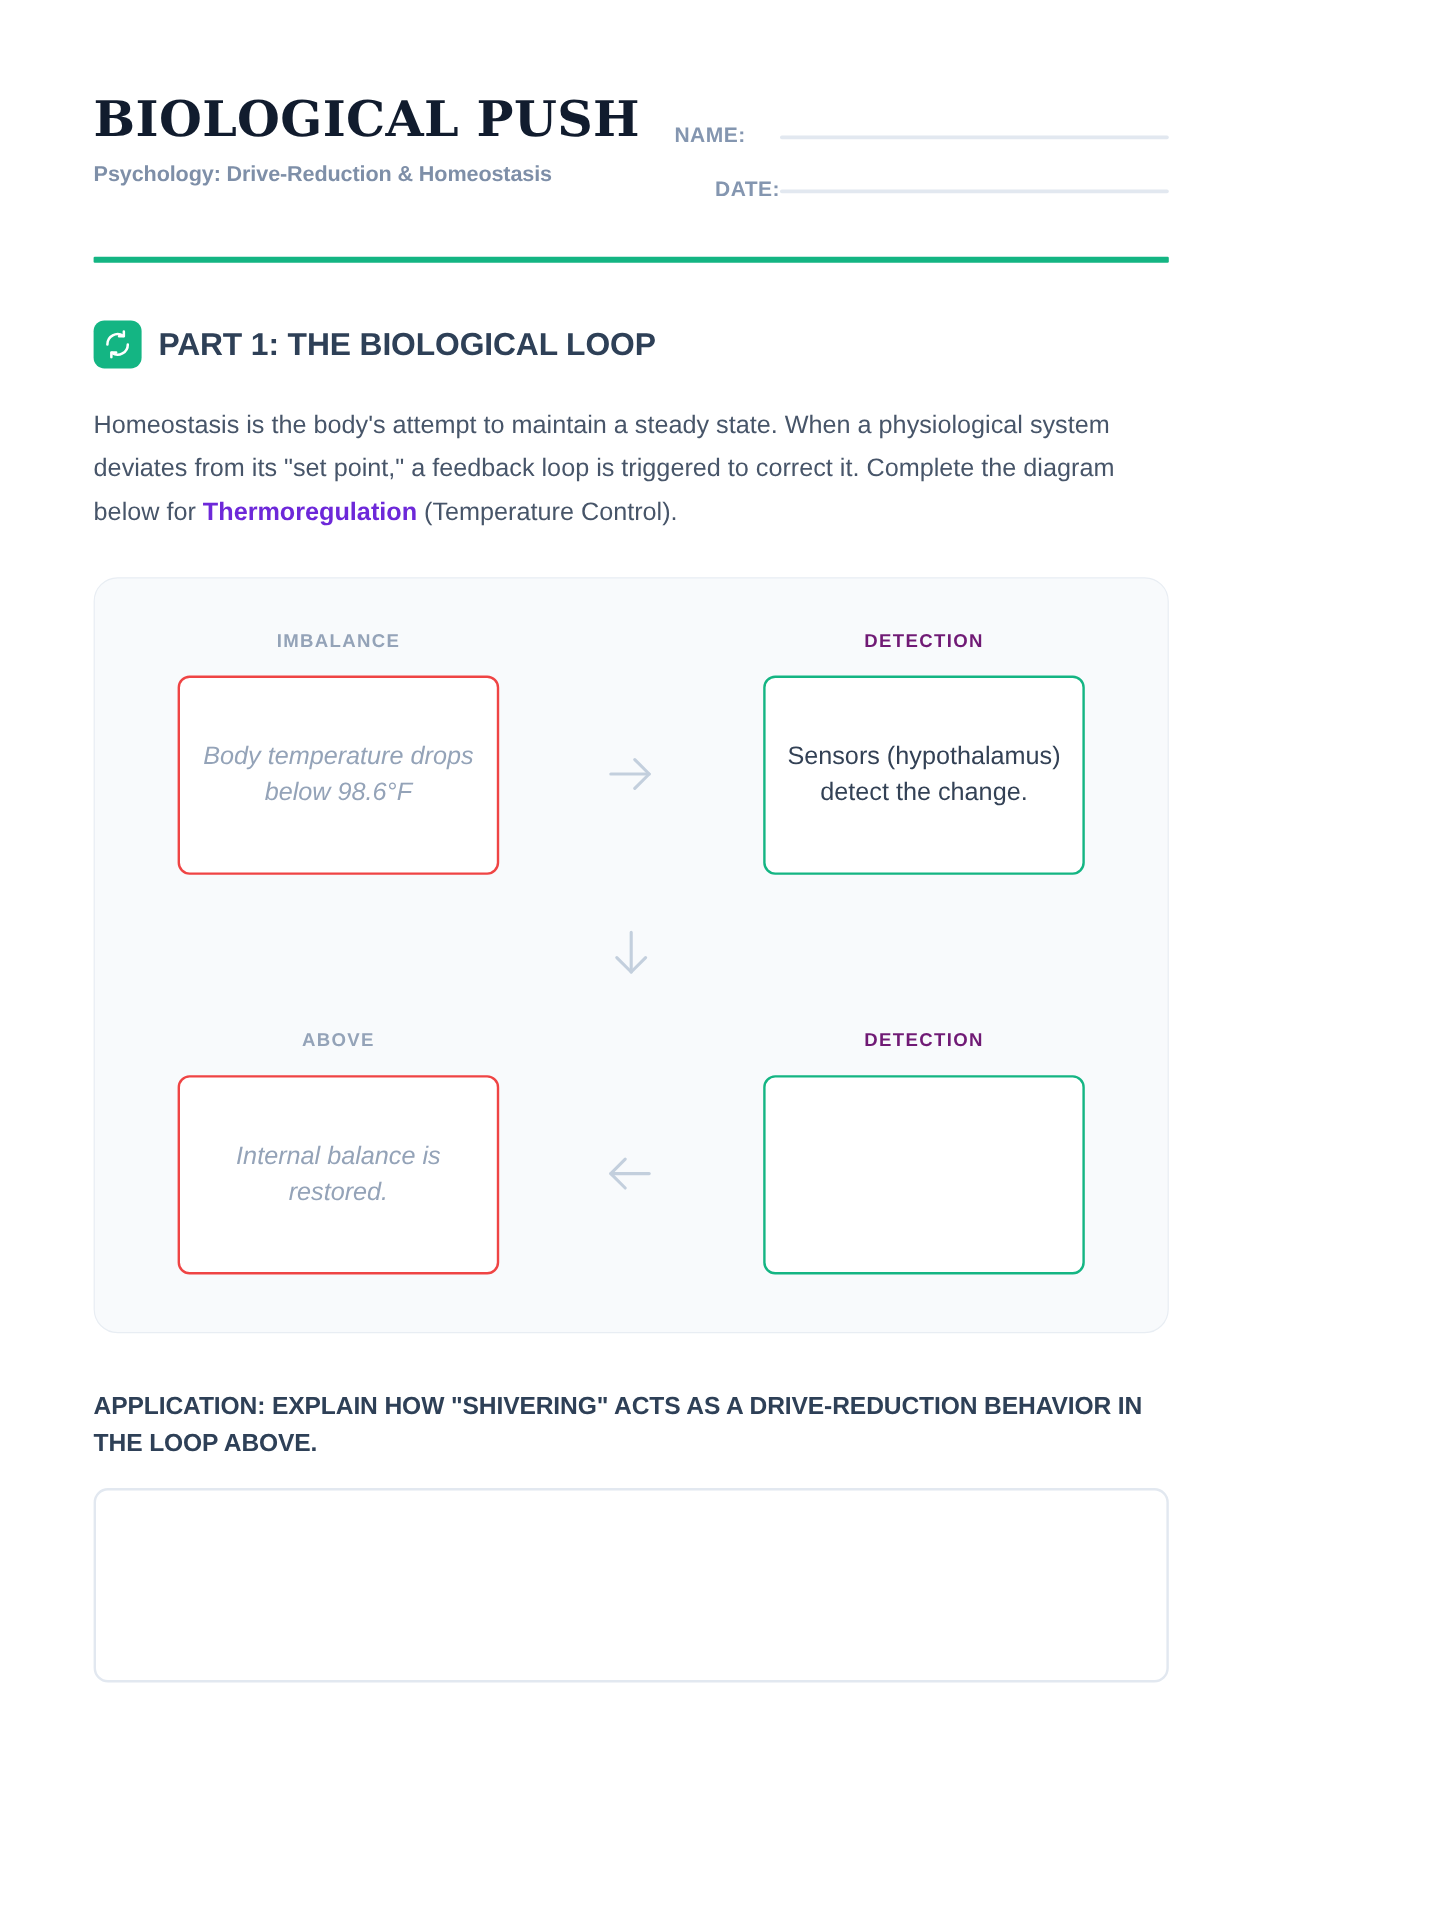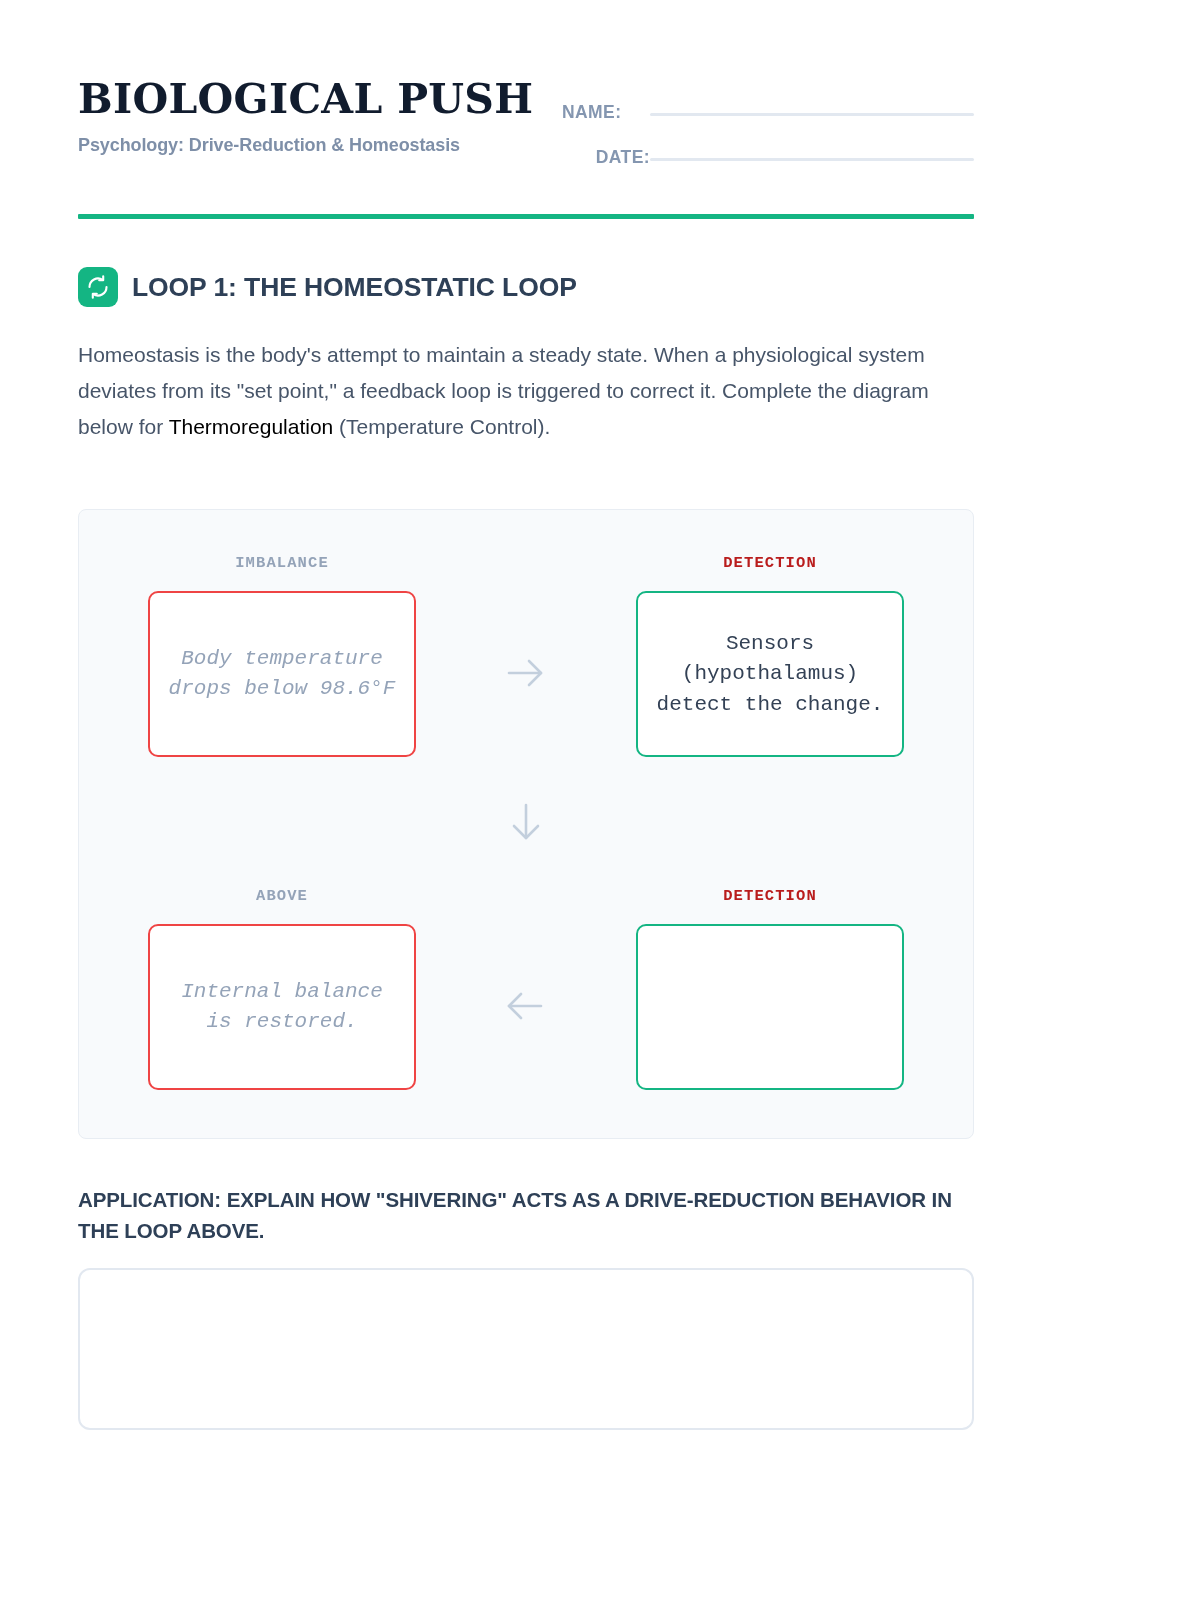--- a/index.html
+++ b/index.html
@@ -113,49 +113,48 @@
   }
 
   
   .intro {
     margin-top: 30px;
     font-size: 21px;
     line-height: 1.72;
     color: #475569;
     max-width: 1020px;
   }
-  .intro b { font-weight: 400; color: #000000; }
+  .intro b { font-weight: 700; color: #6d28d9; }
 
   
   .diagram-panel {
-    margin-top: 64px;
+    margin-top: 36px;
     background: #f8fafc;
     border: 1px solid #e8edf3;
-    border-radius: 8px;
+    border-radius: 20px;
     padding: 44px 52px 48px 52px;
-    font-family: Liberation Mono, monospace;
   }
 
   .diagram-grid {
     display: grid;
     grid-template-columns: 1fr 186px 1fr;
     grid-template-rows: auto auto;
     row-gap: 0;
   }
 
   .quad { display: flex; flex-direction: column; align-items: center; }
 
   .quad-label {
     font-size: 15.5px;
     font-weight: 700;
     letter-spacing: 1.1px;
     color: #94a3b8;
     margin-bottom: 19px;
   }
-  .quad-label.accent { color: #b91c1c; }
+  .quad-label.accent { color: #701a75; }
 
   .quad-box {
     width: 268px;
     height: 166px;
     background: #ffffff;
     border: 2px solid #ef4444;
     border-radius: 10px;
     display: flex;
     align-items: center;
     justify-content: center;
@@ -240,21 +239,21 @@
 
   <div class="section-head">
     <span class="section-icon">
       <svg width="24" height="24" viewBox="0 0 24 24" fill="none" stroke="#ffffff" stroke-width="2.1" stroke-linecap="round" stroke-linejoin="round">
         <path d="M20.5 12a8.5 8.5 0 0 1-13.2 7.1"></path>
         <path d="M3.5 12a8.5 8.5 0 0 1 13.2-7.1"></path>
         <polyline points="17.2 1.3 17.2 5.3 13.2 5.3"></polyline>
         <polyline points="6.8 22.7 6.8 18.7 10.8 18.7"></polyline>
       </svg>
     </span>
-    <span class="section-title">LOOP 1: THE HOMEOSTATIC LOOP</span>
+    <span class="section-title">PART 1: THE BIOLOGICAL LOOP</span>
   </div>
 
   <p class="intro"><span>Homeostasis is the body's attempt to maintain a steady state. When a physiological system deviates from its "set point," a feedback loop is triggered to correct it. Complete the diagram below for </span><b>Thermoregulation</b><span> (Temperature Control).</span></p>
 
   <div class="diagram-panel">
     <div class="diagram-grid">
 
       <div class="quad">
         <div class="quad-label">IMBALANCE</div>
         <div class="quad-box">

